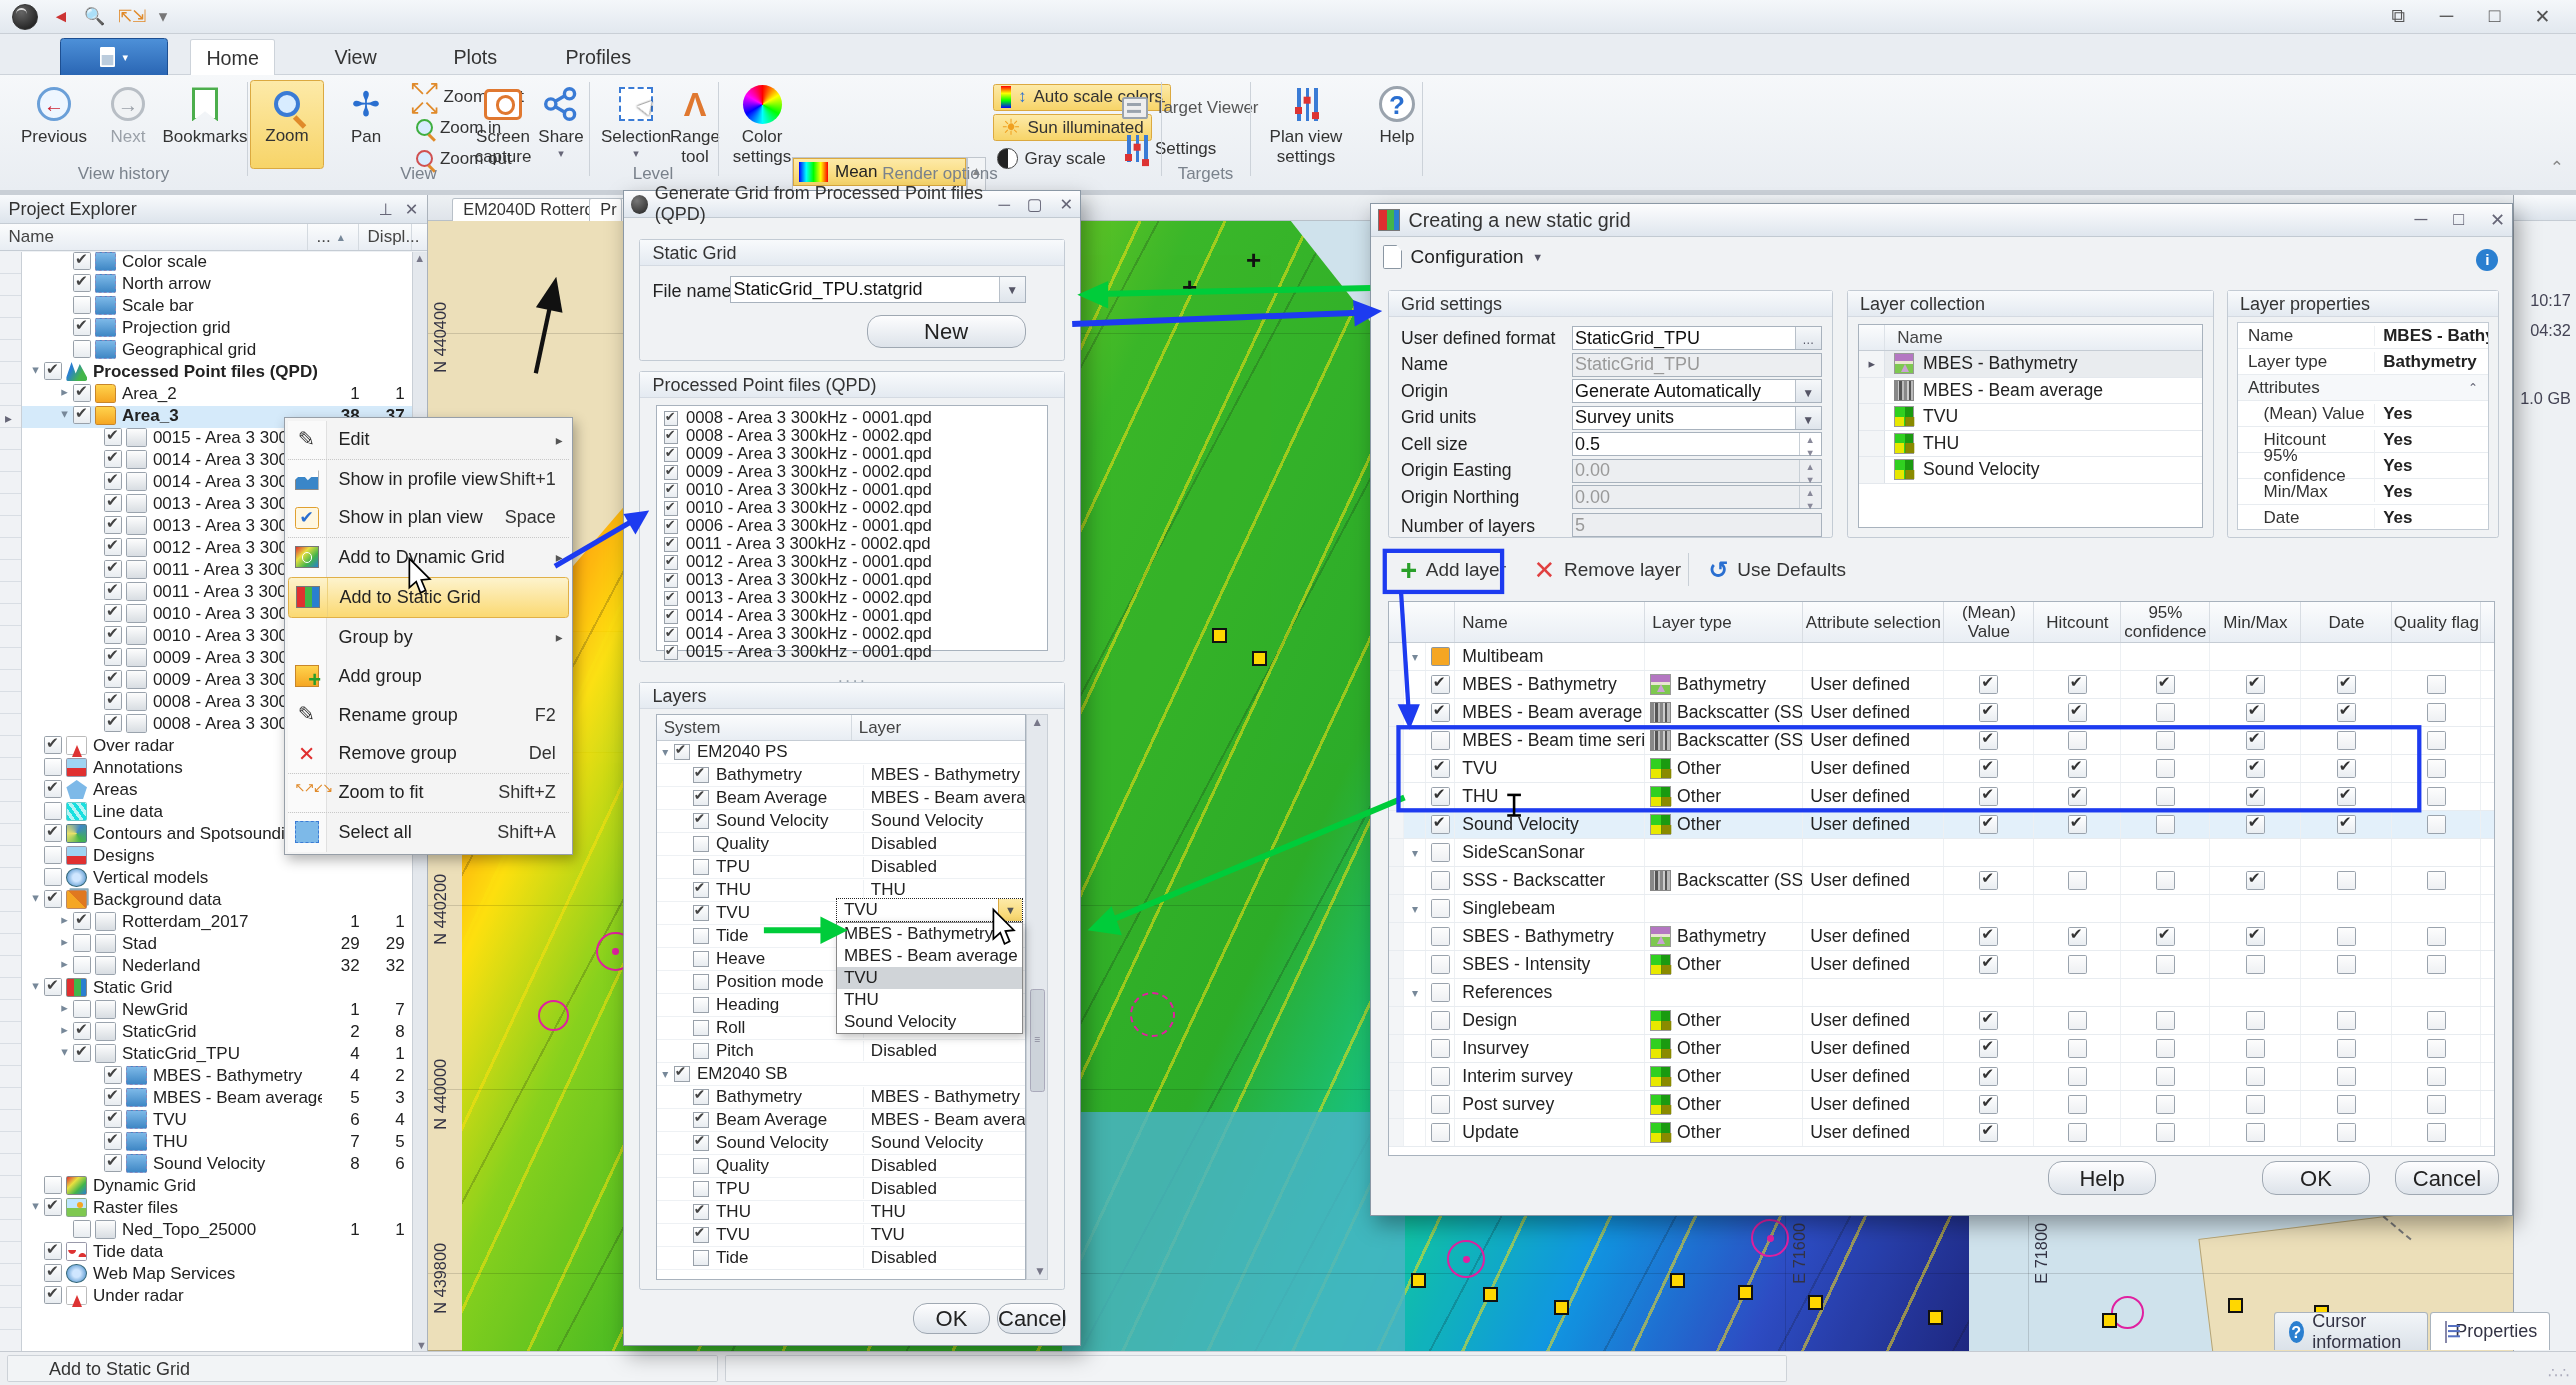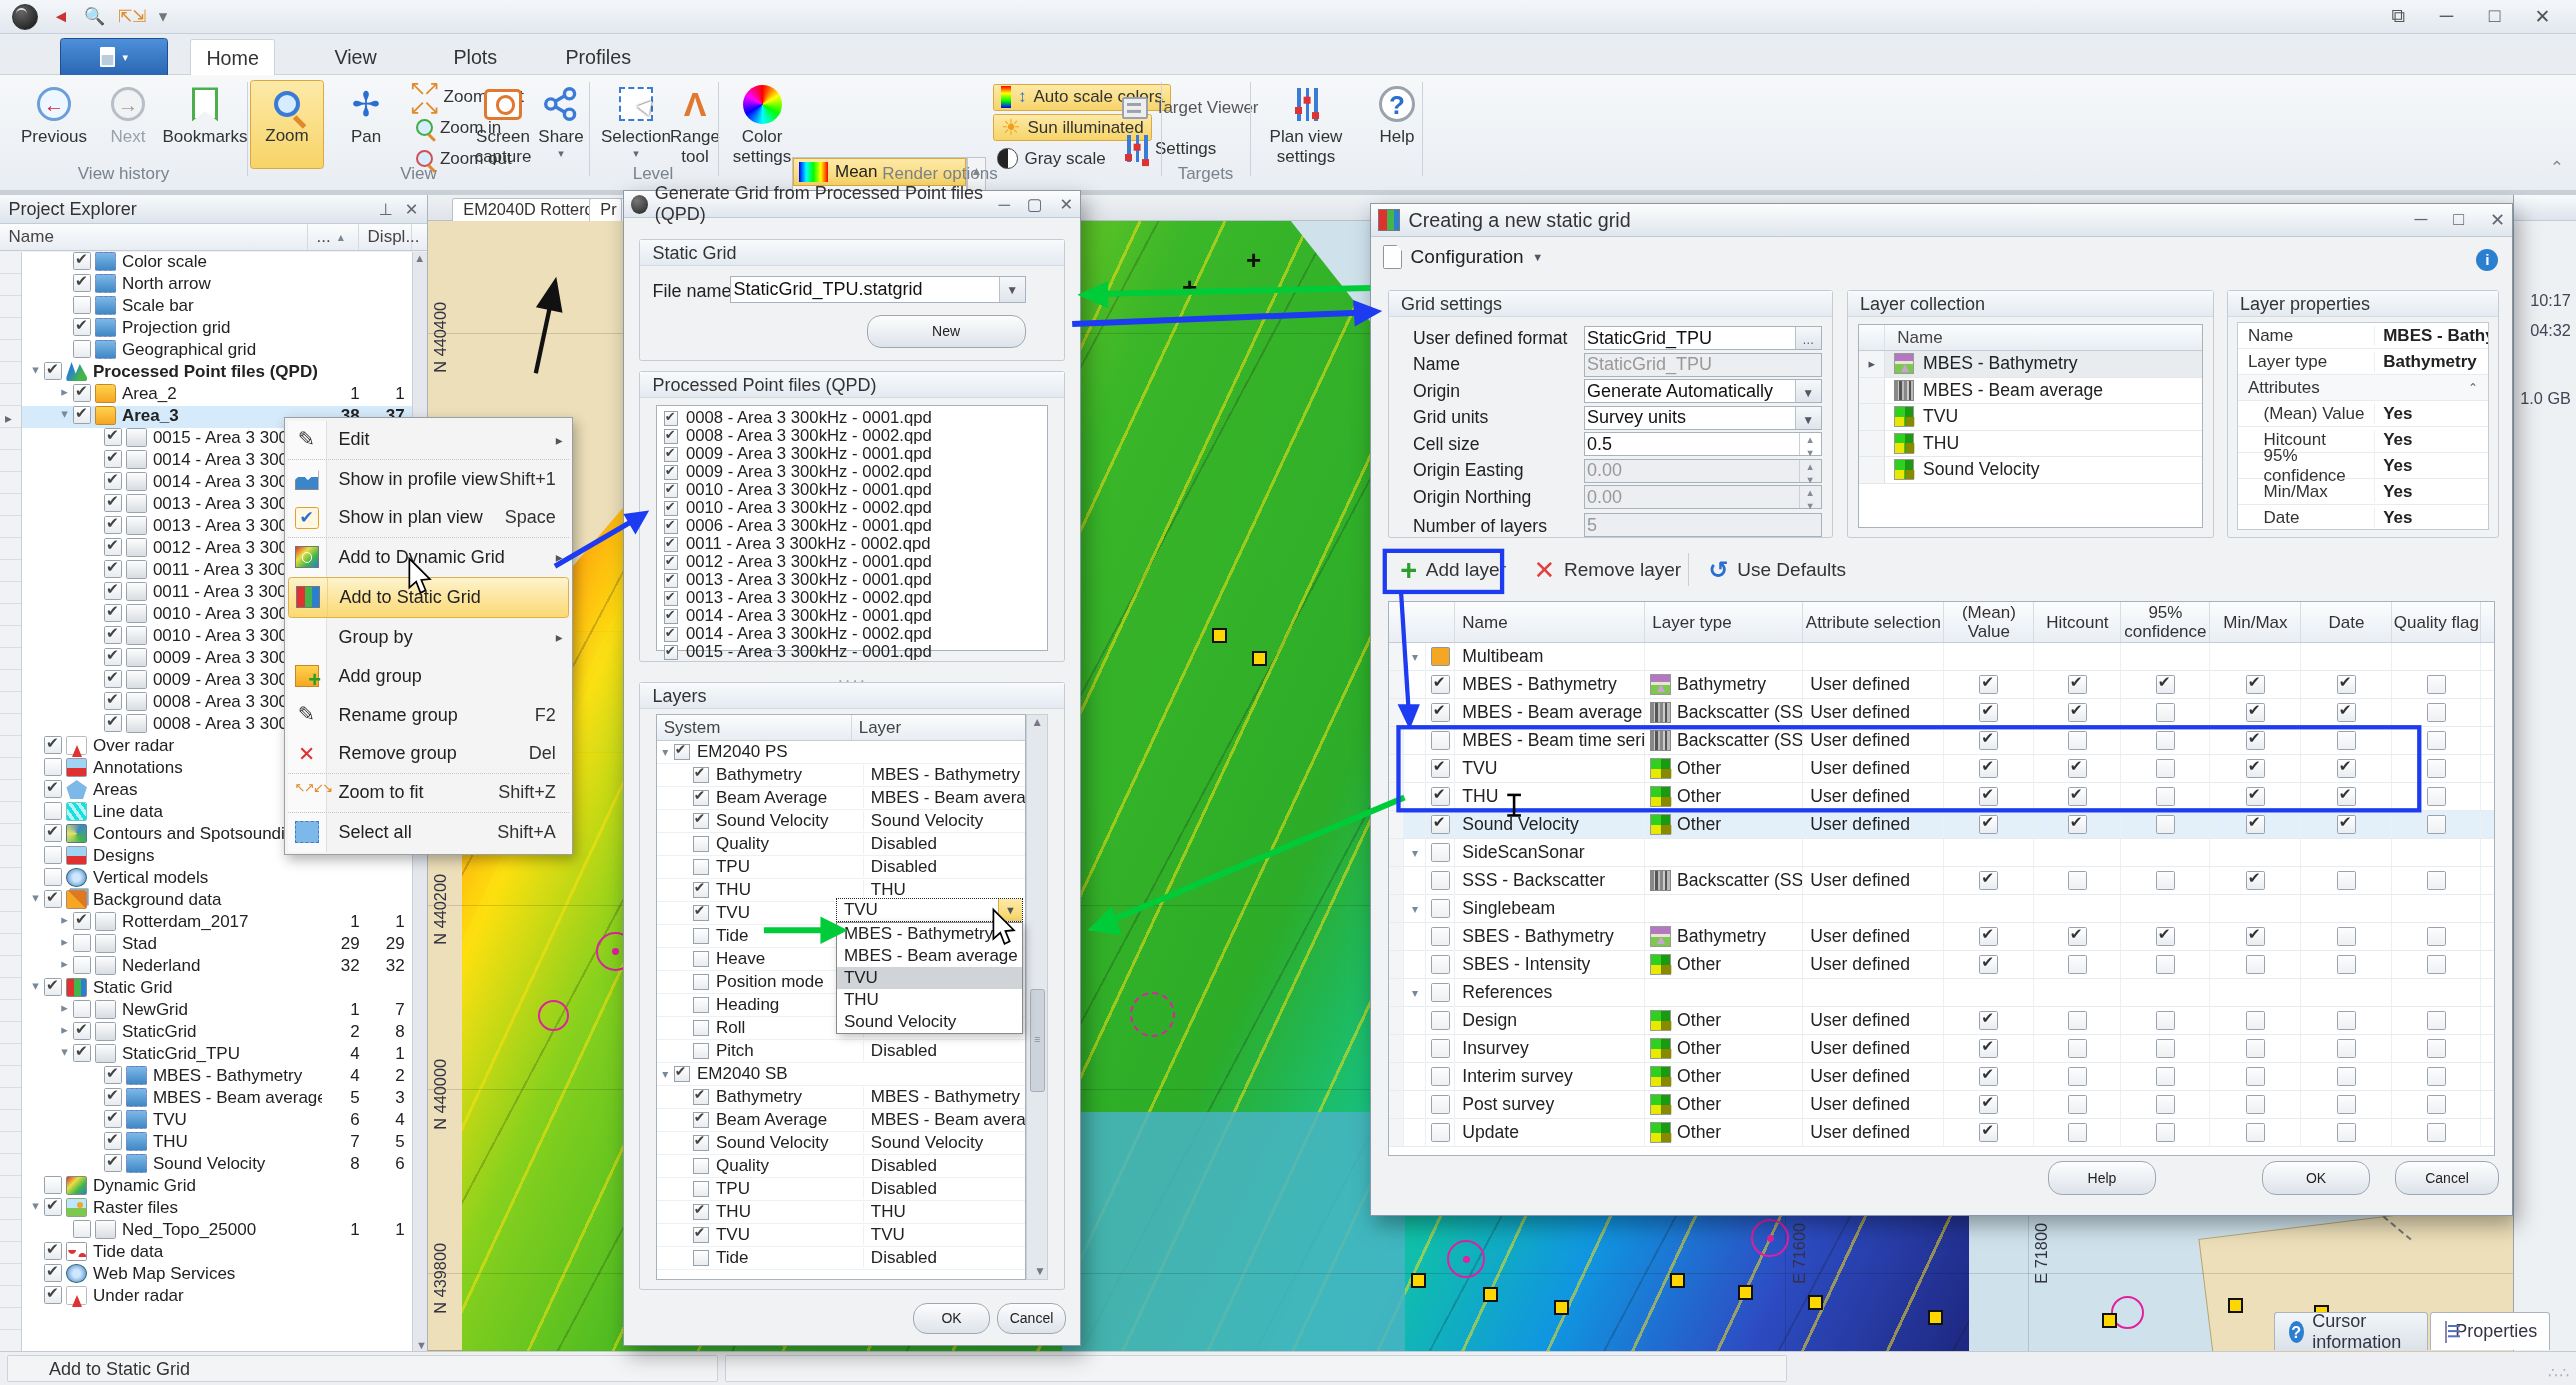--- a/index.html
+++ b/index.html
@@ -125,21 +125,21 @@
 .mi.addg::after{content:"+";position:absolute;right:-3.4px;bottom:-6.9px;color:#2a9d2a;font-size:22px;font-weight:bold}
 .mi.remg{color:#e03030;font-size:20.6px;font-weight:bold;text-align:center;line-height:22px}
 .mi.fit{color:#e08a2a;font-size:13px;letter-spacing:-1.7px;line-height:11px;text-align:center}
 .mi.selall{background:#7db9e8;border:1.7px dashed #3a7bd5}
 
 .dlg{position:absolute;background:#f0f2f4;border:0.9px solid #8b98a5;box-shadow:5.1px 8.6px 20.6px rgba(0,0,0,.35)}
 .dlg-title{height:27px;background:linear-gradient(#fdfdfe,#dfe6ee);border-bottom:0.9px solid #c2cad2;display:flex;align-items:center;padding:0 6.9px;font-size:18px;color:#333}
 .dlg-title .wc{margin-left:auto;display:flex;gap:17px;color:#667;font-size:16.3px}
 .gbox{position:absolute;border:0.9px solid #c3cbd4;border-radius:2.6px}
 .gbox>.glab{position:absolute;left:0;right:0;top:0;height:26px;background:linear-gradient(#f8fafc,#e4eaf1);border-bottom:0.9px solid #d4dae2;line-height:26px;padding-left:12px;font-size:18px;color:#333}
-.btn{position:absolute;background:linear-gradient(#fdfdfe,#dde3ea);border:0.9px solid #9fa8b2;border-radius:14px;text-align:center;font-size:14px;color:#222}
+.btn{position:absolute;background:linear-gradient(#fdfdfe,#dde3ea);border:0.9px solid #9fa8b2;border-radius:14px;text-align:center;font-size:22px;color:#222}
 .input{background:#fff;border:0.9px solid #a8b2bd;font-size:18px;color:#111;display:flex;align-items:center;padding:0 2px;position:relative}
 .input.dis{background:#eceef1;color:#999}
 .ddbtn{position:absolute;right:0;top:0;bottom:0;width:26px;border-left:0.9px solid #b8c0c9;background:linear-gradient(#f6f8fa,#dfe5ec);color:#556;font-size:12px;text-align:center;line-height:26px}
 .spin{position:absolute;right:0;top:0;bottom:0;width:22px;border-left:0.9px solid #c8cfd6;color:#889;font-size:9.4px;line-height:13px;text-align:center}
 
 #qpdlist{position:absolute;left:15.4px;top:33px;right:15.4px;bottom:10.3px;background:#fff;border:0.9px solid #a8b2bd;padding:3.4px 0 0 6.9px}
 .qrow{height:18px;display:flex;align-items:center;font-size:16.7px}
 .qrow .cb2{width:14.6px;height:14.6px;border:1.7px solid #99a1aa;background:linear-gradient(#fff,#e8ecf0);margin-right:7.7px;position:relative}
 .qrow .cb2::after{content:"✔";position:absolute;left:0px;top:-3.4px;font-size:13px;color:#444}
 
@@ -1333,21 +1333,21 @@
   </div>
   <div style="position:absolute;left:12px;top:41px;display:flex;align-items:center;gap:8.6px;font-size:19px">
     <span class="pagedoc"></span>
     <span>Configuration</span>
       <span style="font-size:11px;color:#556">▼</span>
   </div>
   <span class="infoi" style="position:absolute;right:13.7px;top:45px">i</span>
 
   <div class="gbox" style="left:17px;top:86px;width:445px;height:248px">
     <div class="glab">Grid settings</div>
-    <div style="position:absolute;left:24px;top:34px;right:10.3px">
+    <div style="position:absolute;left:12px;top:34px;right:10.3px">
 
         <div style="height:26.5px;display:flex;align-items:center;font-size:17.6px">
           <span style="width:171px;flex:none">User defined format</span>
           <span class="input" style="flex:1;height:24px">
             <span>StaticGrid_TPU</span>
             <span class="ddbtn">…</span>
           </span>
         </div>
 
         <div style="height:26.5px;display:flex;align-items:center;font-size:17.6px">

